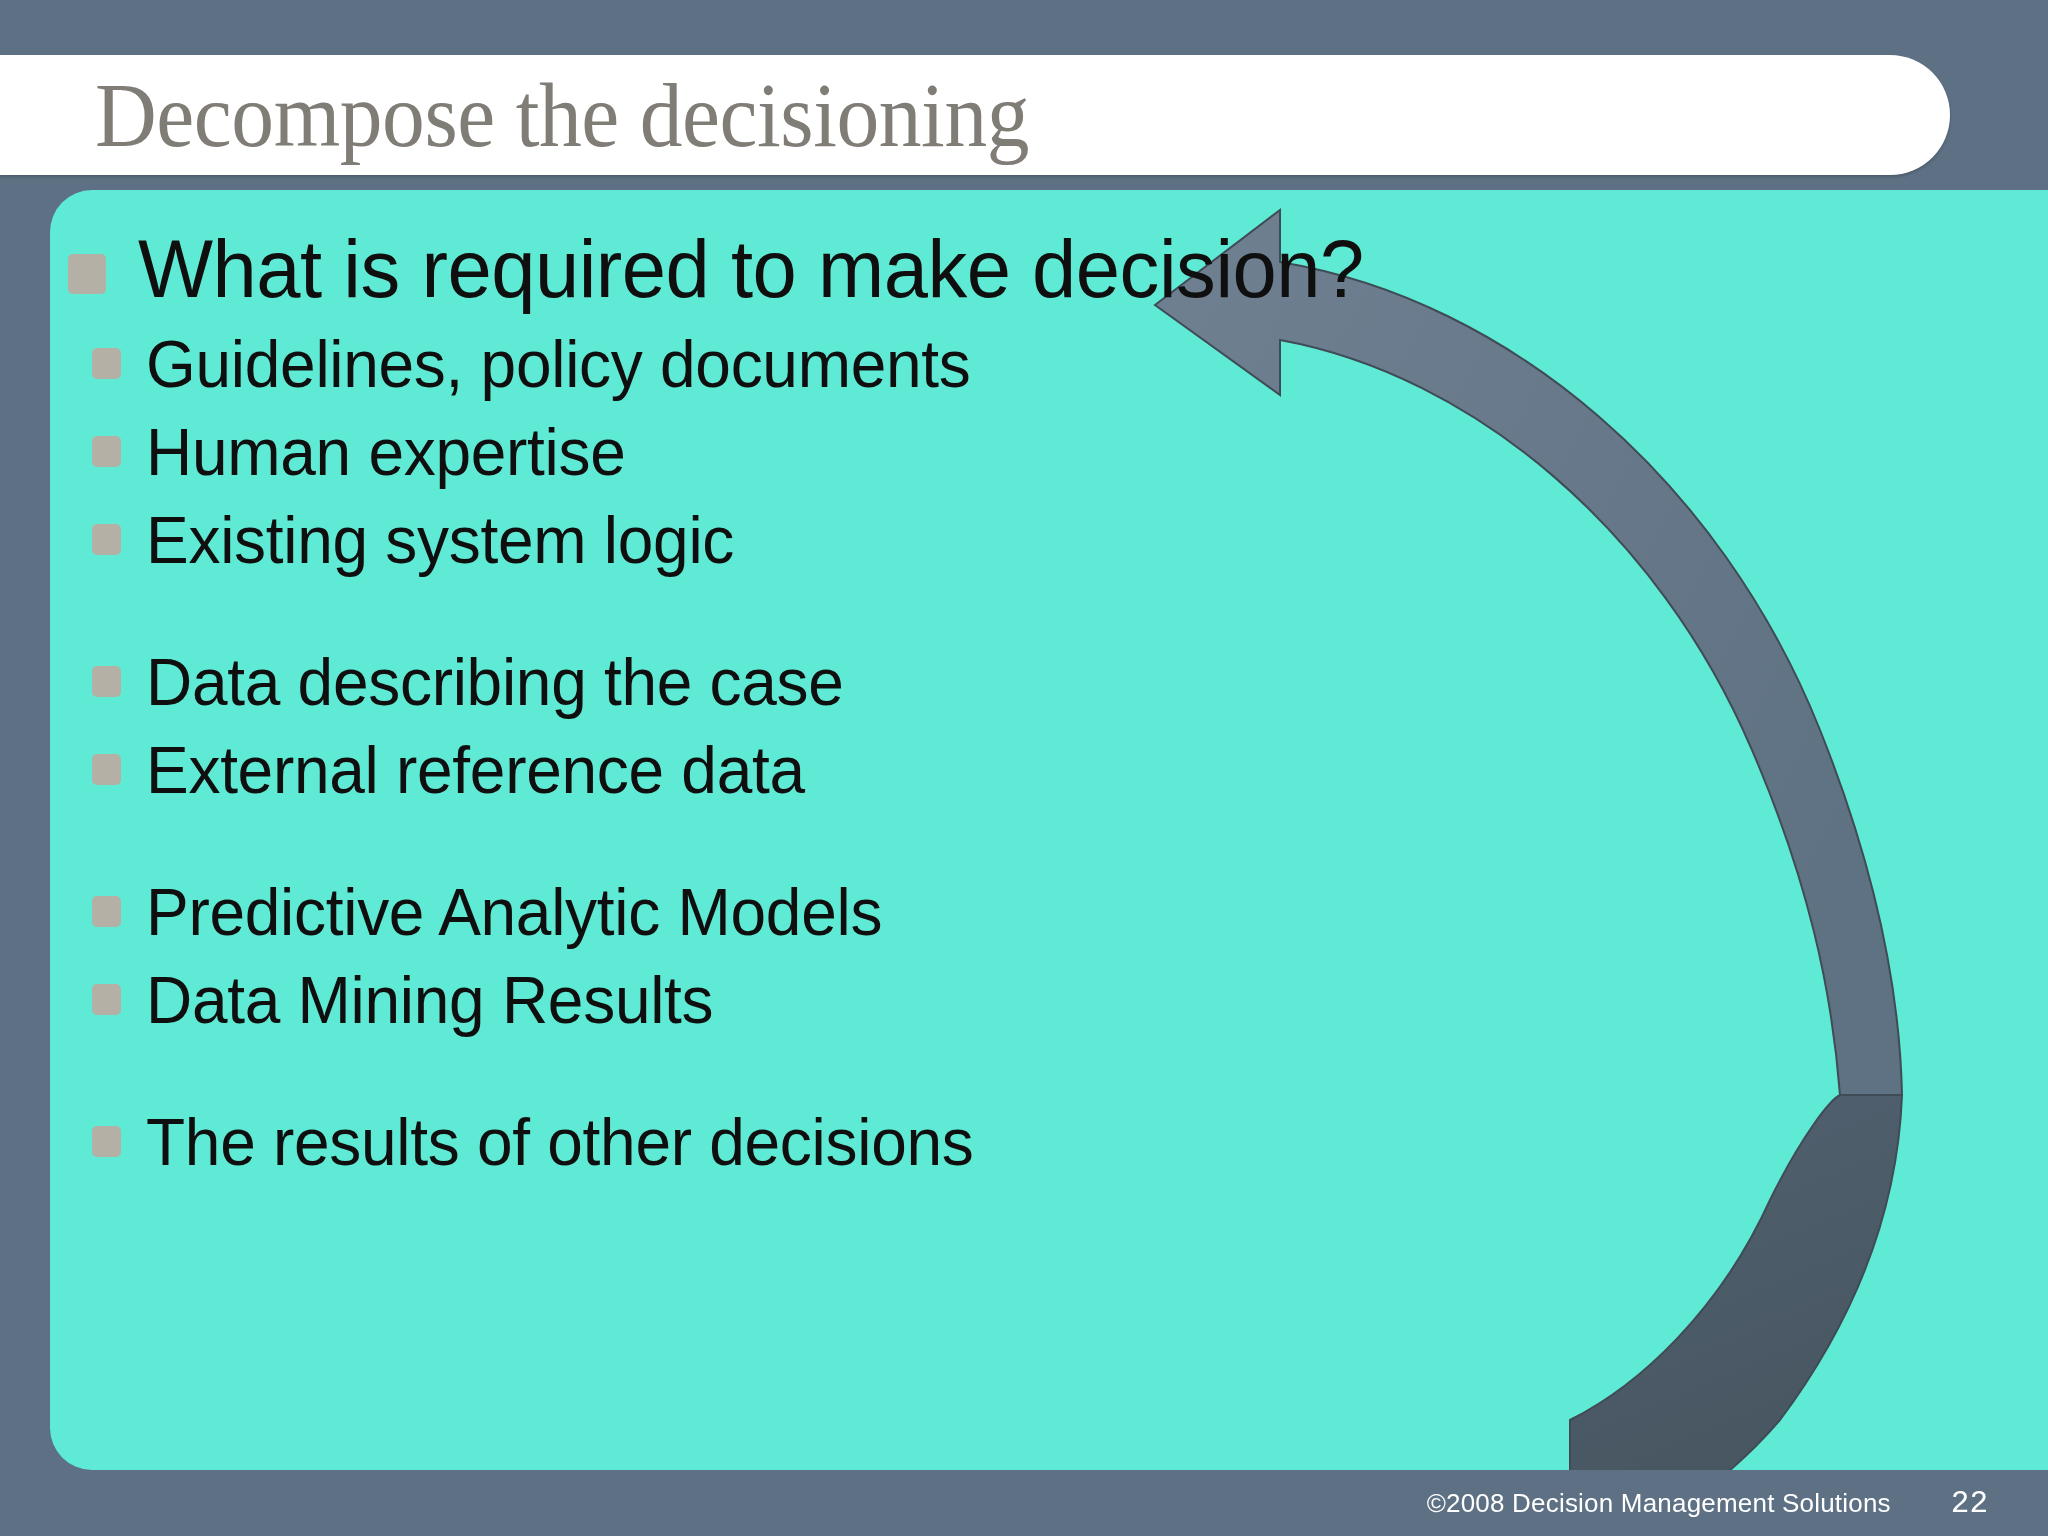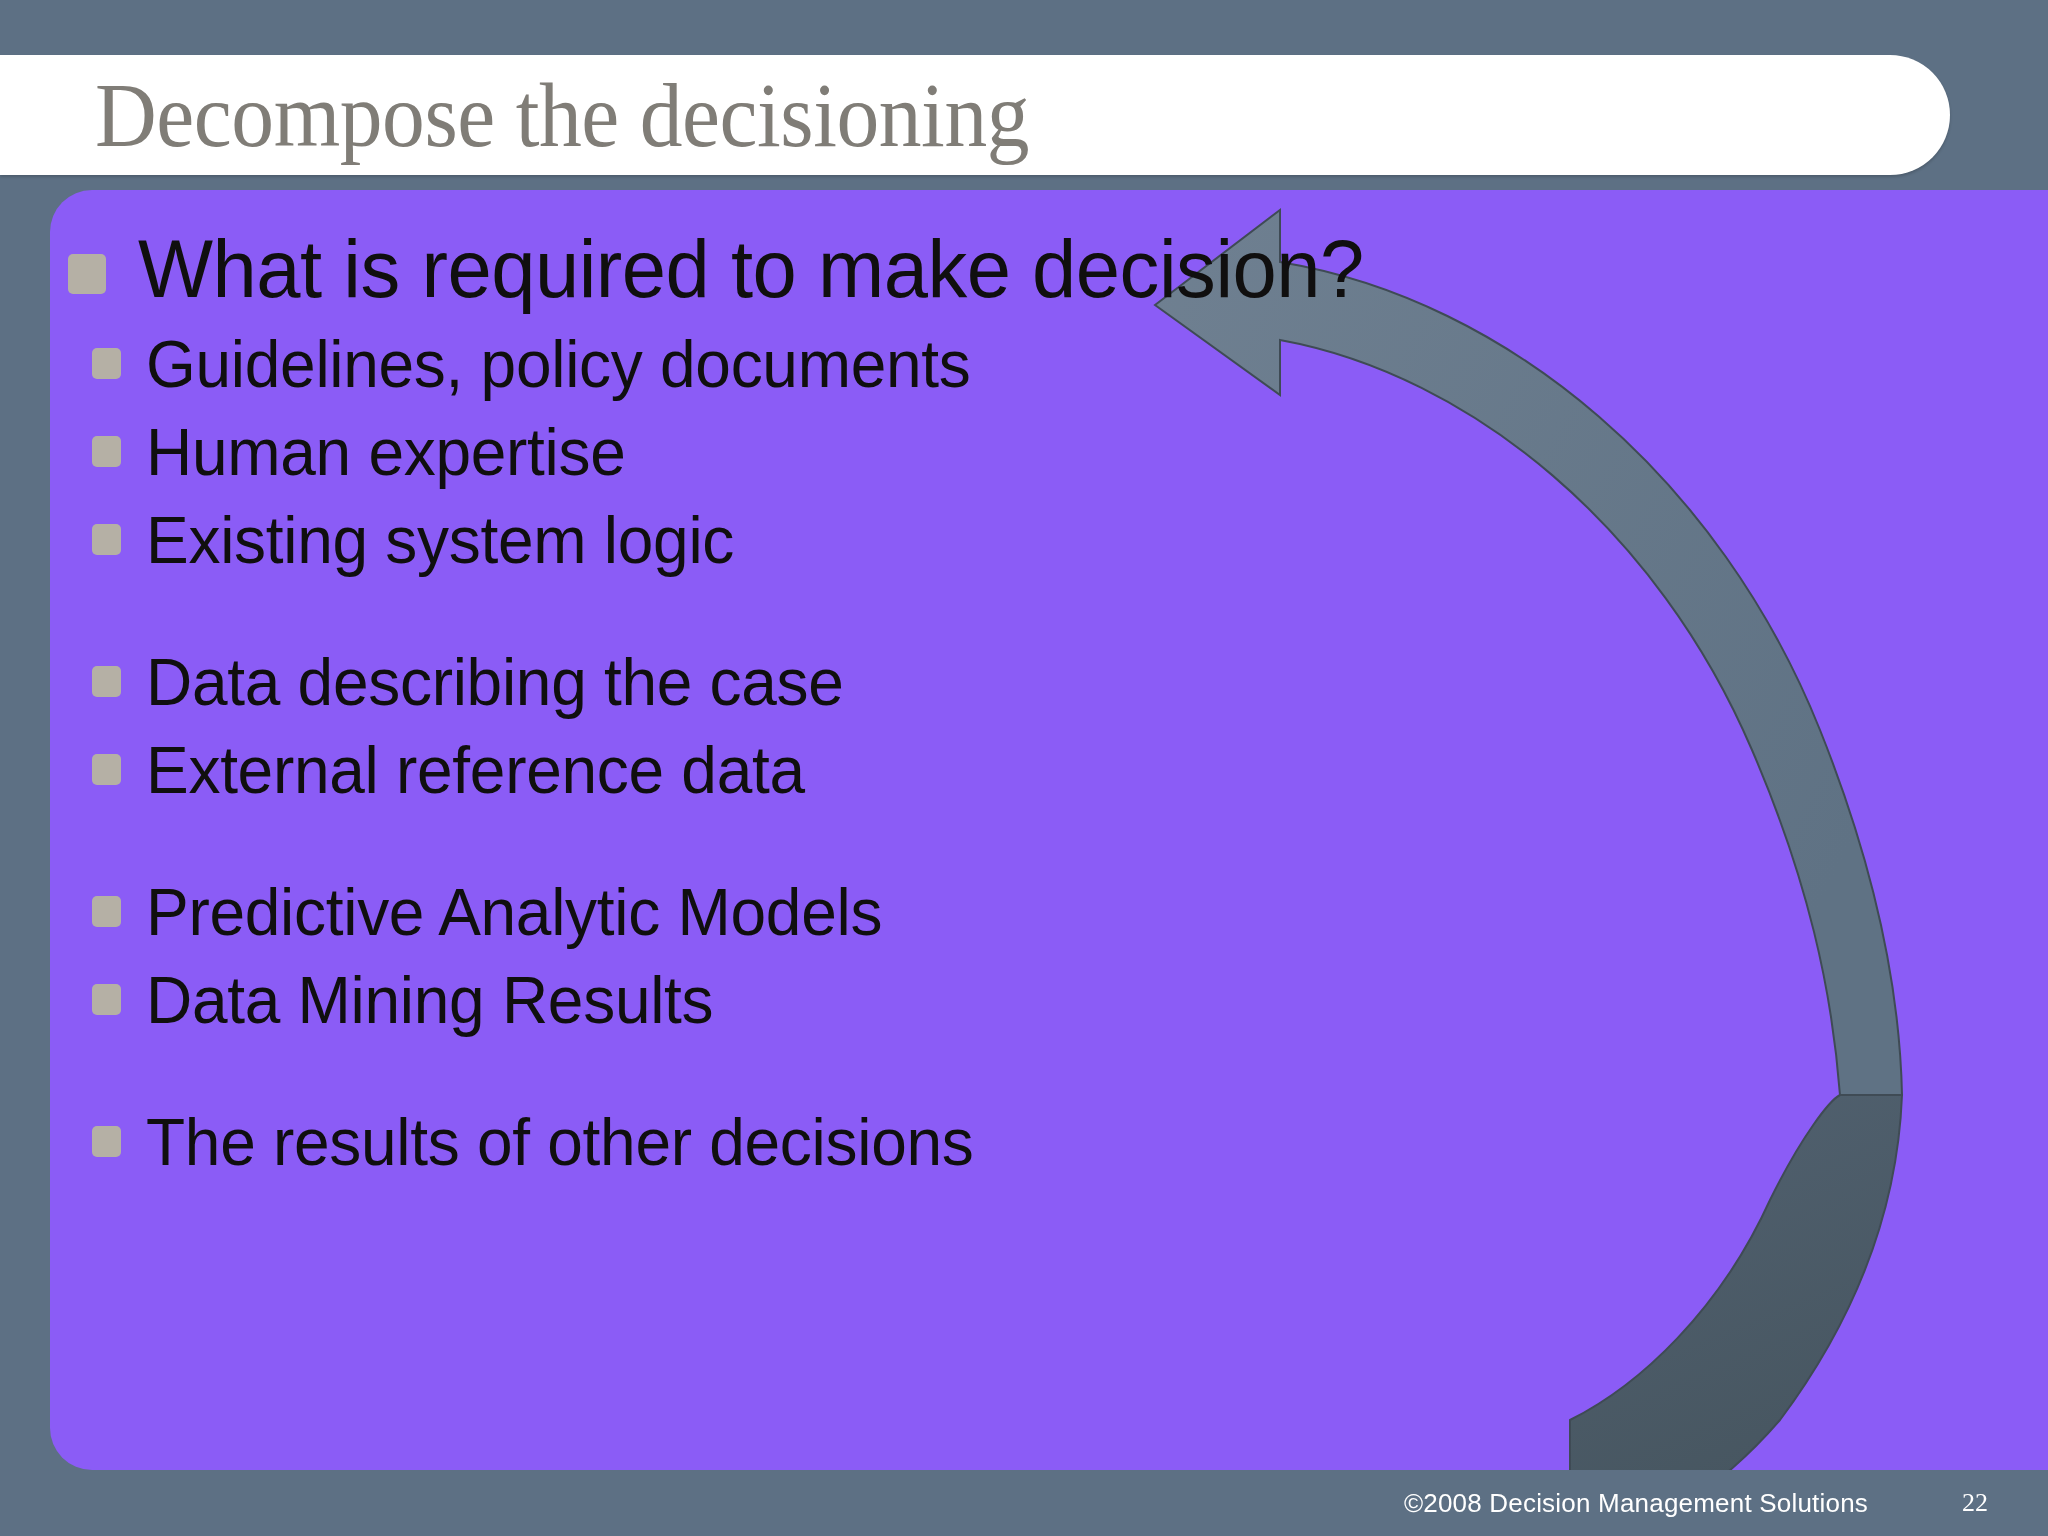--- a/index.html
+++ b/index.html
@@ -43,21 +43,21 @@
     text-shadow: 2px 2px 2px rgba(255,255,255,0.9);
   }
 
   
   #content-panel {
     position: absolute;
     left: 50px;
     top: 190px;
     width: 1998px;
     height: 1280px;
-    background: #8b5cf6;
+    background: #5eead4;
     border-top-left-radius: 42px;
     border-bottom-left-radius: 42px;
     overflow: hidden;
   }
 
   
   #arrow-svg {
     position: absolute;
     left: 1030px;
     top: 0px;
@@ -131,23 +131,23 @@
     background: transparent;
   }
   #footer-copyright {
     color: #ffffff;
     font-size: 26px;
     font-family: "Liberation Sans", sans-serif;
     letter-spacing: 0.2px;
   }
   #footer-pagenum {
     color: #ffffff;
-    font-size: 26px;
-    font-family: Liberation Serif, serif;
-    margin-left: 90px;
+    font-size: 31px;
+    font-family: Liberation Mono, monospace;
+    margin-left: 60px;
     margin-right: 60px;
     min-width: 30px;
     text-align: right;
   }
 </style>
 </head>
 <body>
 
 <div id="slide">
 

